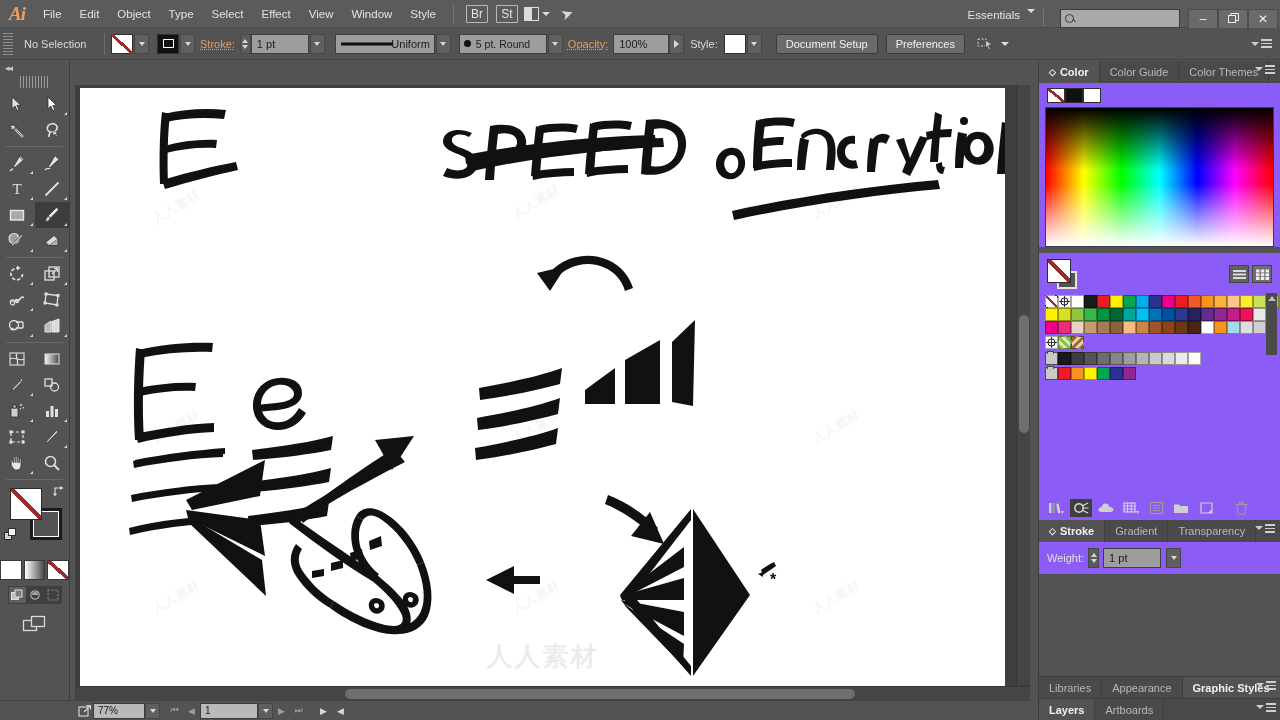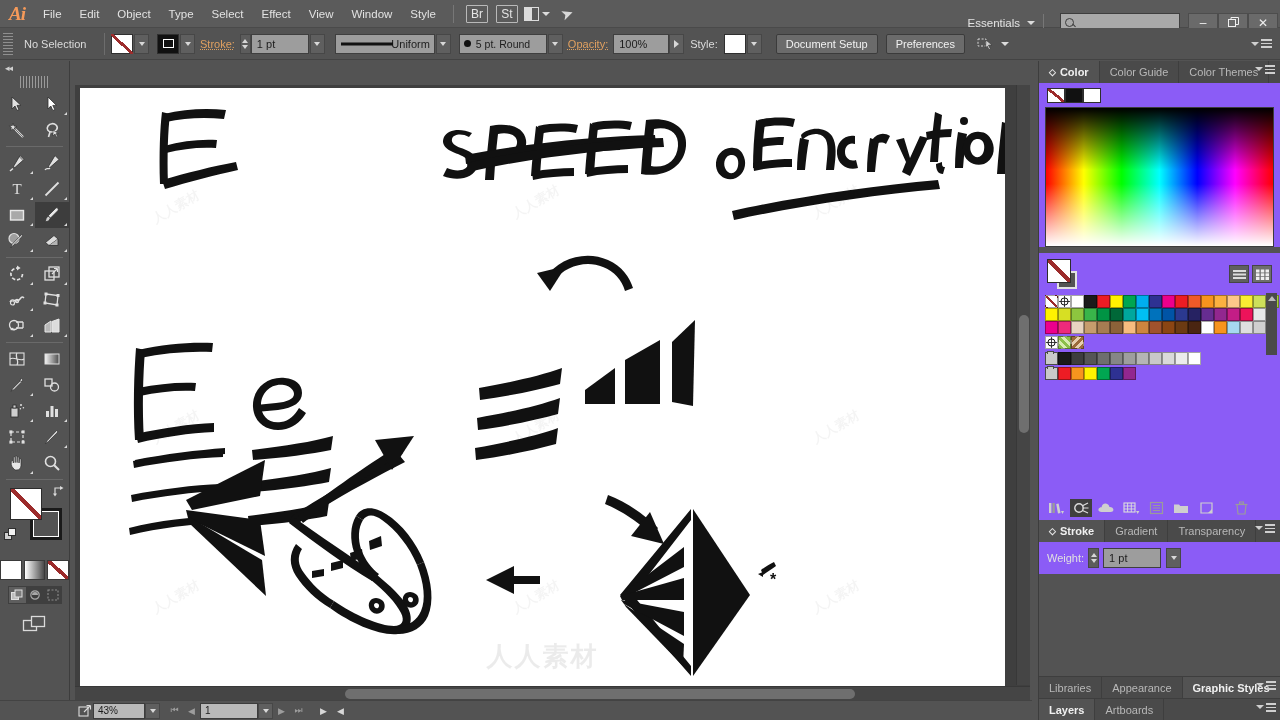--- a/index.html
+++ b/index.html
@@ -32,21 +32,21 @@
   .mb-btn {
     width:22px;height:18px;border:1px solid #b9b9b9;border-radius:1px;
     display:flex;align-items:center;justify-content:center;
     font-size:12px;color:#e5e5e5;margin:0 4px;
   }
   .mb-icon { width:26px;height:20px;display:flex;align-items:center;justify-content:center;margin:0 2px;}
   .arrange-ic { width:17px;height:14px;border:1.5px solid #dcdcdc; display:flex;}
   .arrange-ic i { display:block; width:7px; border-right:1.5px solid #dcdcdc; background:#dcdcdc;}
   .caret { width:0;height:0;border-left:4px solid transparent;border-right:4px solid transparent;border-top:4px solid #dcdcdc; margin-left:3px;}
   .rocket { font-size:15px; color:#d8d8d8; transform: rotate(-20deg); }
-  .mb-right { margin-left:auto; display:flex; align-items:center; height:28px;margin-top:18px; }
+  .mb-right { margin-left:auto; display:flex; align-items:flex-start; height:28px;margin-top:18px; }
   .ws-label { font-size:11.5px; color:#e2e2e2; padding:0 4px 0 10px;}
   .searchbox {
     width:120px;height:19px;background:#a9a9a9;border:1px solid #3e3e3e;
     display:flex;align-items:center;padding-left:4px;margin:0 8px;
   }
   .mag { width:9px;height:9px;border:1.4px solid #3c3c3c;border-radius:50%;position:relative;}
   .mag:after{content:"";position:absolute;width:4px;height:1.4px;background:#3c3c3c;transform:rotate(45deg);right:-3px;bottom:0px;}
   .wbtn { width:30px;height:20px;background:#6a6a6a;border:1px solid #4d4d4d;display:flex;align-items:center;justify-content:center;color:#efefef;font-size:12px;}
   .wbtn.close{ margin-right:2px;}
 
@@ -741,21 +741,21 @@
   </div>
 
   <div class="statusbar">
     <div style="width:76px"></div>
     <div class="navbtn on">
       <svg width="14" height="14" viewBox="0 0 14 14">
           <rect x="1" y="3" width="9" height="9" fill="none" stroke="#dcdcdc" stroke-width="1.1"></rect>
           <path d="M6 8 L12.5 1.5 M12.5 1.5 L8.5 1.5 M12.5 1.5 L12.5 5.5" fill="none" stroke="#dcdcdc" stroke-width="1.1"></path>
         </svg>
     </div>
-    <div class="zoomfield">43%</div>
+    <div class="zoomfield">77%</div>
     <div class="sb-dd"></div>
     <div style="width:6px"></div>
     <div class="navbtn">⏮</div>
     <div class="navbtn">◀</div>
     <div class="pagefield">1</div>
     <div class="sb-dd"></div>
     <div class="navbtn">▶</div>
     <div class="navbtn">⏭</div>
     <div style="width:8px"></div>
     <div class="navbtn on">▶</div>

